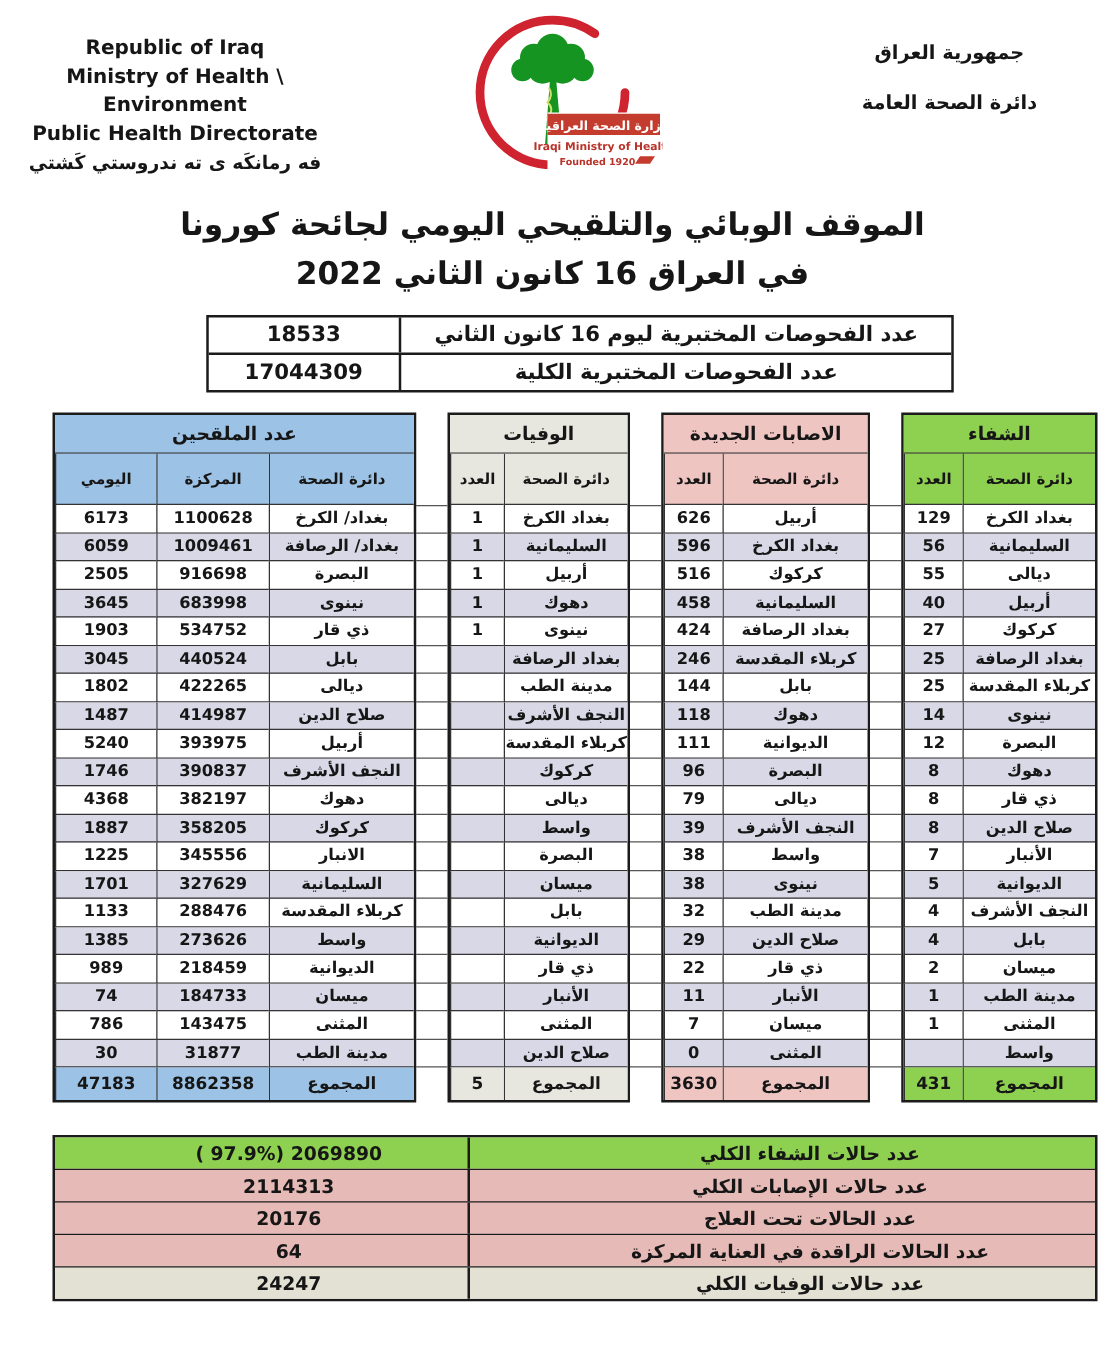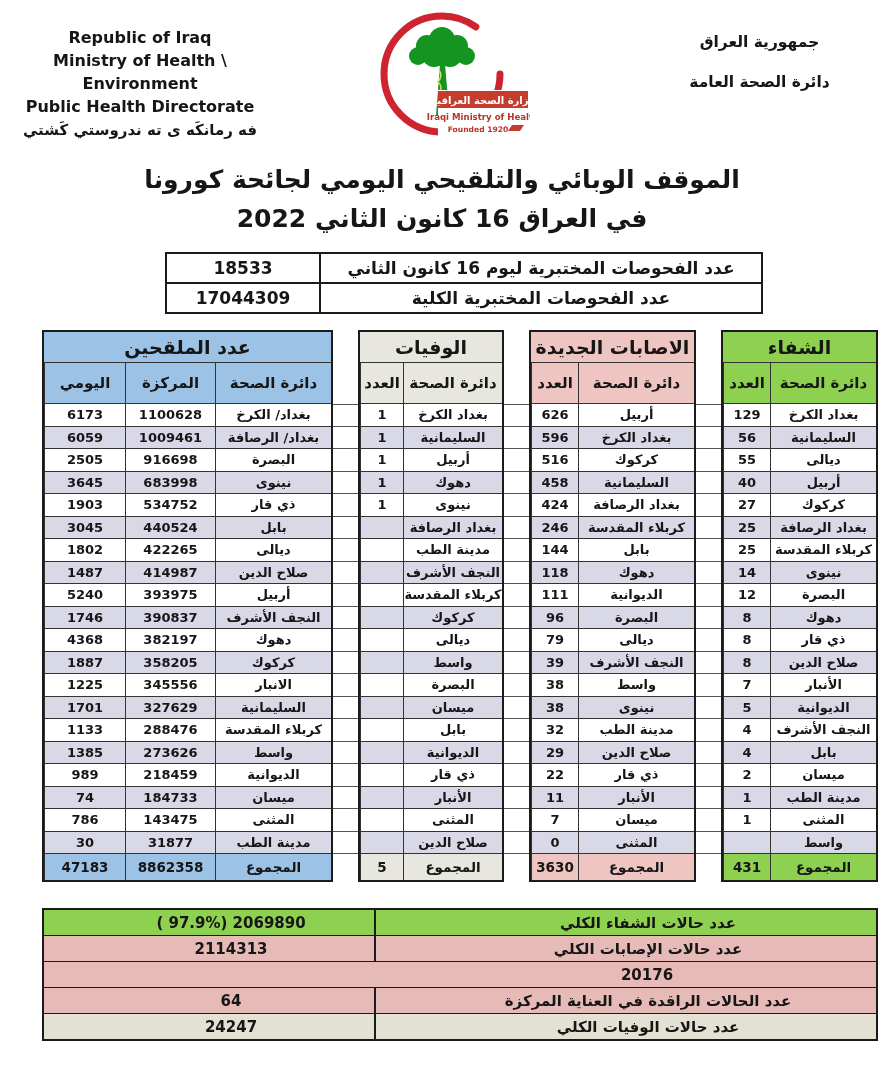--- a/index.html
+++ b/index.html
@@ -19,25 +19,25 @@
   
   .tests{margin:14px 0 0 165px;width:598px;border:2px solid #1b1b1b;direction:rtl;box-sizing:border-box;}
   .t-row{display:grid;grid-template-columns:442px 152px;}
   .t-row + .t-row{border-top:2px solid #1b1b1b;}
   .t-label,.t-value{height:28px;display:flex;align-items:center;justify-content:center;font-weight:bold;font-size:17px;box-sizing:border-box;}
   .t-label{border-left:2px solid #1b1b1b;}
 
   
   .main{display:flex;direction:rtl;justify-content:space-between;margin:16px 0 0 42px;width:836px;}
   .group{border:2px solid #1b1b1b;box-sizing:content-box;}
-  .g-title{height:30px;display:flex;align-items:center;justify-content:center;font-weight:bold;font-size:19px;background:var(--c);border-bottom:1px solid #333;}
+  .g-title{height:30px;display:flex;align-items:center;justify-content:center;font-weight:bold;font-size:15px;background:var(--c);border-bottom:1px solid #333;}
   .g-cols,.g-row,.g-total{display:grid;direction:rtl;}
   .c{box-sizing:border-box;height:22.5px;display:flex;align-items:center;justify-content:center;font-weight:bold;font-size:13px;border-left:1px solid #333;border-bottom:1px solid #333;white-space:nowrap;}
   .c:last-child{border-left:1px solid #333;}
-  .g-cols .c{height:41px;background:var(--c);font-size:15px;}
+  .g-cols .c{height:41px;background:var(--c);font-size:12px;}
   .g-body .g-row:nth-child(even) .c{background:var(--alt);}
   .g-total .c{height:26px;background:var(--c);font-size:13.5px;border-bottom:none;}
   .g0 .g-cols,.g0 .g-row,.g0 .g-total{grid-template-columns:106px 47px;}
   .g1 .g-cols,.g1 .g-row,.g1 .g-total{grid-template-columns:116px 47px;}
   .g2 .g-cols,.g2 .g-row,.g2 .g-total{grid-template-columns:99px 43px;}
   .g3 .g-cols,.g3 .g-row,.g3 .g-total{grid-template-columns:116px 90px 81px;}
   .spacer{flex:1;max-width:30px;margin-top:74px;}
   .sp{box-sizing:border-box;height:22.5px;border-bottom:1px solid #555;}
   .sp:first-child{border-top:1px solid #555;}
   .sp-total{height:26px;border-bottom:none;}
@@ -580,20 +580,21 @@
   <div class="summary" id="summary">
       <div class="s-row" style="background: rgb(142, 208, 80);">
         <div class="s-label">عدد حالات الشفاء الكلي</div>
         <div class="s-value">( 97.9%)  2069890</div>
       </div>
       <div class="s-row" style="background: rgb(230, 186, 183);">
         <div class="s-label">عدد حالات الإصابات الكلي</div>
         <div class="s-value">2114313</div>
       </div>
       <div class="s-row" style="background: rgb(230, 186, 183);">
+        <div class="s-label">عدد الحالات تحت العلاج</div>
         <div class="s-value">20176</div>
       </div>
       <div class="s-row" style="background: rgb(230, 186, 183);">
         <div class="s-label">عدد الحالات الراقدة في العناية المركزة</div>
         <div class="s-value">64</div>
       </div>
       <div class="s-row" style="background: rgb(227, 225, 211);">
         <div class="s-label">عدد حالات الوفيات الكلي</div>
         <div class="s-value">24247</div>
       </div>

